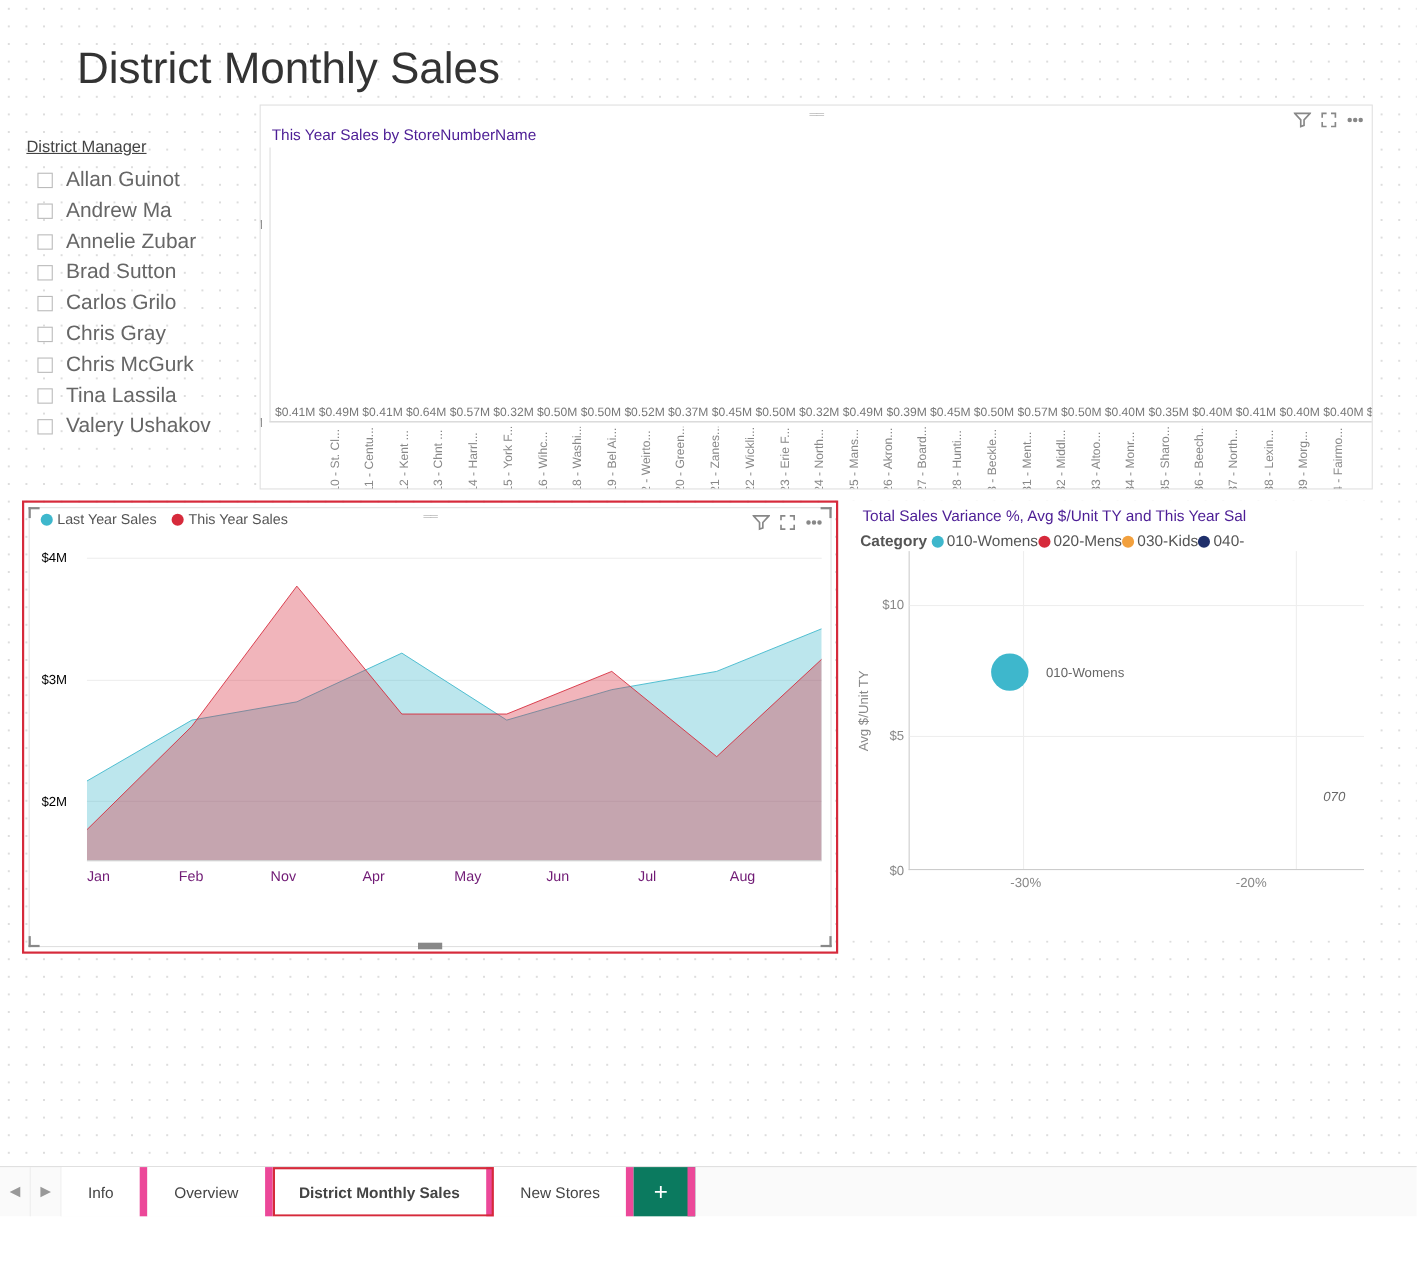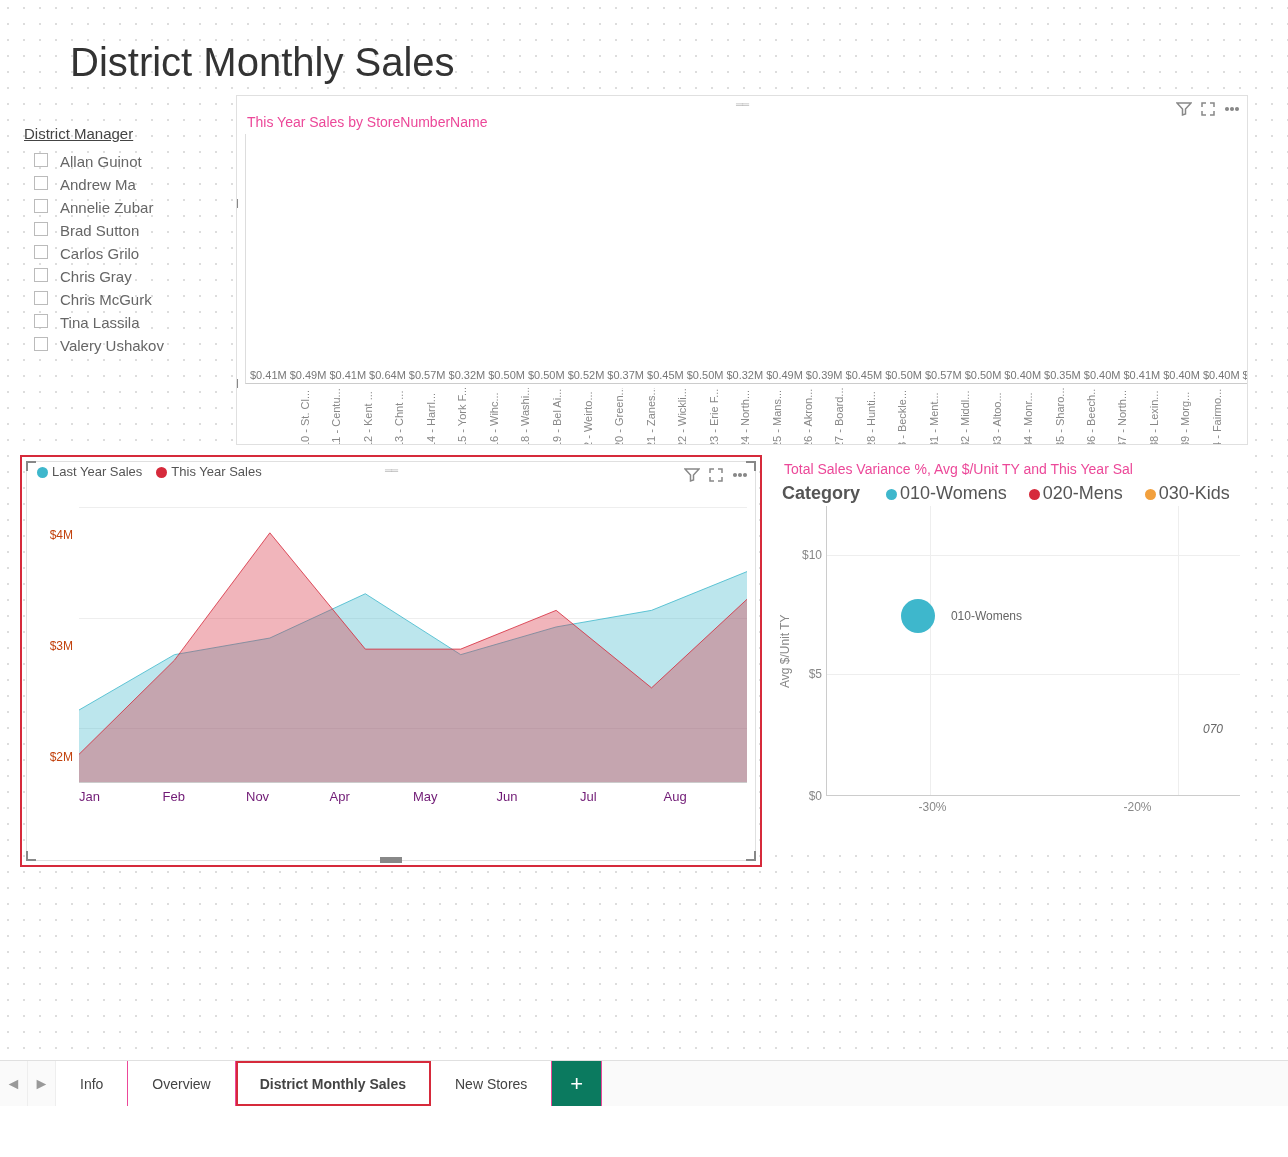--- a/index.html
+++ b/index.html
@@ -4,28 +4,28 @@
 <style>
   * { box-sizing: border-box; margin: 0; padding: 0; }
   body { font-family: "Segoe UI", Arial, sans-serif; background: #fff; color: #333; width: 1288px; }
   .canvas { padding: 20px 40px 0 20px; position: relative; height: 1060px; }
   .page-title { font-size: 40px; font-weight: 300; color: #333; margin: 20px 0 10px 50px; }
   .dotted-bg { background-image: radial-gradient(#ddd 1px, transparent 1px); background-size: 16px 16px; }
   .row1 { display: flex; }
   
   .slicer { width: 210px; margin-top: 30px; }
   .slicer-title { font-size: 15px; text-decoration: underline; color: #444; margin-bottom: 8px; padding-left: 4px;}
-  .slicer-item { display: flex; padding: 3px 0 3px 14px; font-size: 15px; color: #666; }
+  .slicer-item { display: flex; align-items: center; padding: 3px 0 3px 14px; font-size: 19px; color: #666; }
   .slicer-item .cb { width: 14px; height: 14px; border: 1px solid #bbb; margin-right: 12px; background:#fff;}
   
   .visual { border: 1px solid #e0e0e0; background: #fff; position: relative; }
   .visual .grip { position:absolute; top:3px; left:50%; transform:translateX(-50%); color:#bbb; font-size:10px; letter-spacing:-1px;}
   .visual .toolbar { position:absolute; top:4px; right:6px; display:flex; gap:6px; }
   .visual .toolbar .ticon { width:18px; height:18px; display:flex; align-items:center; justify-content:center; color:#888; cursor:pointer;}
-  .visual-title { font-size: 14px; color: #ec4899; padding: 18px 6px 4px 10px; }
+  .visual-title { font-size: 14px; color: #4c1d95; padding: 18px 6px 4px 10px; }
   
   .bar-visual { flex:1; margin-left: 6px; height: 350px; overflow:hidden;}
   .bar-body { display:flex; height: 250px; padding: 0 8px 0 8px;}
   .bar-yaxis { width: 54px; position: relative; }
   .bar-yaxis .ytick { position:absolute; right:6px; font-size:12px; color:#888; transform:translateY(-50%);}
   .bar-plot { flex:1; display:flex; align-items:flex-end; gap:3px; border-left:1px solid #ddd; border-bottom:1px solid #ccc; position:relative; padding: 0 4px;}
   .bar-col { flex:1; display:flex; flex-direction:column; align-items:flex-end; justify-content:flex-end; min-width:0;}
   .bar-rect { width: 100%; background:#2aa3b7; }
   .bar-label { font-size: 11px; color:#777; white-space:nowrap; position:relative; top:-2px;}
   .bar-xaxis { display:flex; gap:3px; padding: 4px 8px 0 62px;}
@@ -36,47 +36,47 @@
   .line-visual { width: 730px; height: 400px; position:relative;}
   .line-visual .sel-corner { position:absolute; width:10px; height:10px; border:2px solid #888;}
   .line-visual .sc-tl { top:-1px; left:-1px; border-right:none; border-bottom:none;}
   .line-visual .sc-tr { top:-1px; right:-1px; border-left:none; border-bottom:none;}
   .line-visual .sc-bl { bottom:-1px; left:-1px; border-right:none; border-top:none;}
   .line-visual .sc-br { bottom:-1px; right:-1px; border-left:none; border-top:none;}
   .legend { display:flex; gap:14px; padding: 2px 10px 4px 10px; font-size:13px; color:#555;}
   .legend .dot { width:11px; height:11px; border-radius:50%; display:inline-block; margin-right:4px; vertical-align:middle;}
   .line-body { display:flex; height: 300px; padding: 0 8px;}
   .line-yaxis { width: 44px; position:relative;}
-  .line-yaxis .ytick { position:absolute; right:6px; font-size:12px; color:#c2410c; transform:translateY(-50%);margin-top:28px;}
+  .line-yaxis .ytick { position:absolute; right:18px; font-size:12px; color:#000000; transform:translateY(-50%);}
   .line-plot { flex:1; position:relative; border-bottom:1px solid #ccc;}
   .line-plot .grid { position:absolute; left:0; right:0; border-top:1px solid #eee;}
   .line-plot svg { position:absolute; inset:0; width:100%; height:100%;}
   .line-xaxis { display:flex; padding: 6px 8px 0 52px; font-size:13px; color:#701a75;}
   .line-xaxis div { flex:1; text-align:left;}
   .resize-grip-b { position:absolute; bottom:-3px; left:50%; transform:translateX(-50%); width:22px; height:6px; background:#888;}
   
   .scatter-visual { flex:1; height: 400px; overflow:hidden;}
-  .scatter-legend { display:flex; gap:22px; padding:2px 8px; font-size:18px; color:#555; align-items:center; white-space:nowrap;}
+  .scatter-legend { display:flex; gap:0; padding:2px 8px; font-size:14px; color:#555; align-items:center; white-space:nowrap;}
   .scatter-legend b { font-weight:600; margin-right:4px;}
   .scatter-legend .dot { width:11px; height:11px; border-radius:50%; display:inline-block; margin-right:3px; vertical-align:middle;}
   .scatter-body { display:flex; height: 290px; padding:0 8px 0 4px;}
   .scatter-ylabel { writing-mode:vertical-rl; transform:rotate(180deg); font-size:12px; color:#888; text-align:center;}
   .scatter-yaxis { width:34px; position:relative;}
   .scatter-yaxis .ytick { position:absolute; right:4px; font-size:12px; color:#888; transform:translateY(-50%);}
   .scatter-plot { flex:1; position:relative; border-left:1px solid #ccc; border-bottom:1px solid #ccc;}
   .scatter-plot .grid-h { position:absolute; left:0; right:0; border-top:1px solid #eee;}
   .scatter-plot .grid-v { position:absolute; top:0; bottom:0; border-left:1px solid #eee;}
   .bubble { position:absolute; width:34px; height:34px; border-radius:50%; background:#3eb7cc; transform:translate(-50%,-50%);}
   .bubble-label { position:absolute; font-size:12px; color:#666; transform:translateY(-50%);}
   .scatter-xaxis { display:flex; padding: 4px 8px 0 56px; font-size:12px; color:#888;}
   .scatter-xaxis div { flex:1; text-align:center;}
   
   .tabstrip { display:flex; align-items:stretch; border-top:1px solid #e0e0e0; height:46px; background:#fafafa; position:relative; bottom:0; width:100%;}
   .tab-nav { width:28px; display:flex; align-items:center; justify-content:center; color:#999; border-right:1px solid #eee; cursor:pointer;}
-  .tab { padding:0 24px; display:flex; align-items:center; font-size:14px; color:#444; border-right:1px solid #ec4899; cursor:pointer; background:#fff;}
+  .tab { padding:0 24px; display:flex; align-items:center; font-size:14px; color:#444; border-right:7px solid #ec4899; cursor:pointer; background:#fff;}
   .tab.active { font-weight:600; outline:2px solid #d62a3b; outline-offset:-2px;}
   .tab.add { background:#0b7a5f; color:#fff; font-size:22px; font-weight:300; padding:0 18px;}
   svg.icon { width:16px; height:16px; stroke:#888; fill:none; stroke-width:1.5;}
 </style>
 </head>
 <body>
 
 <div class="canvas dotted-bg">
   <div class="page-title">District Monthly Sales</div>
 

